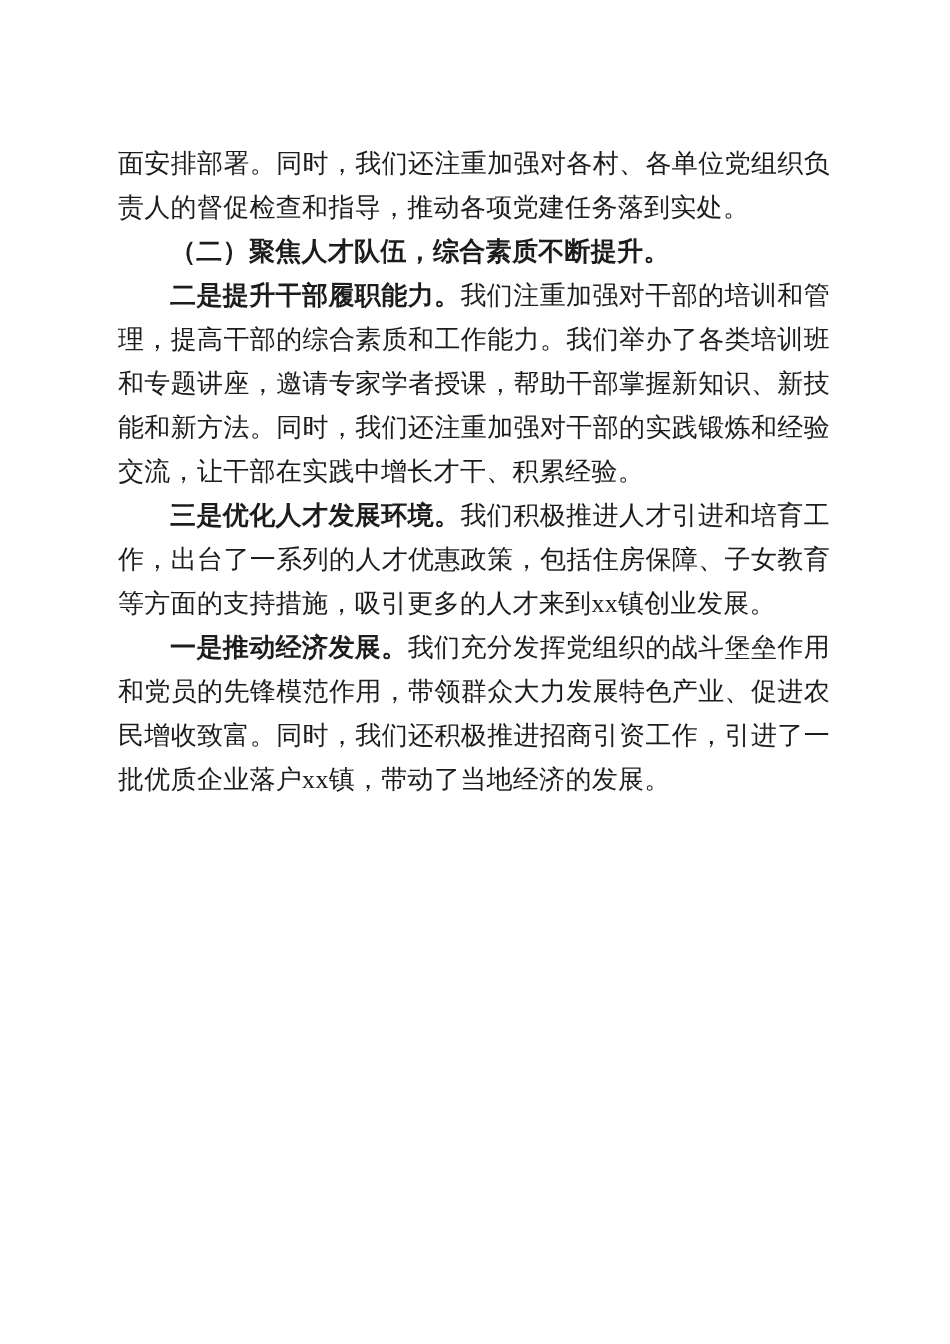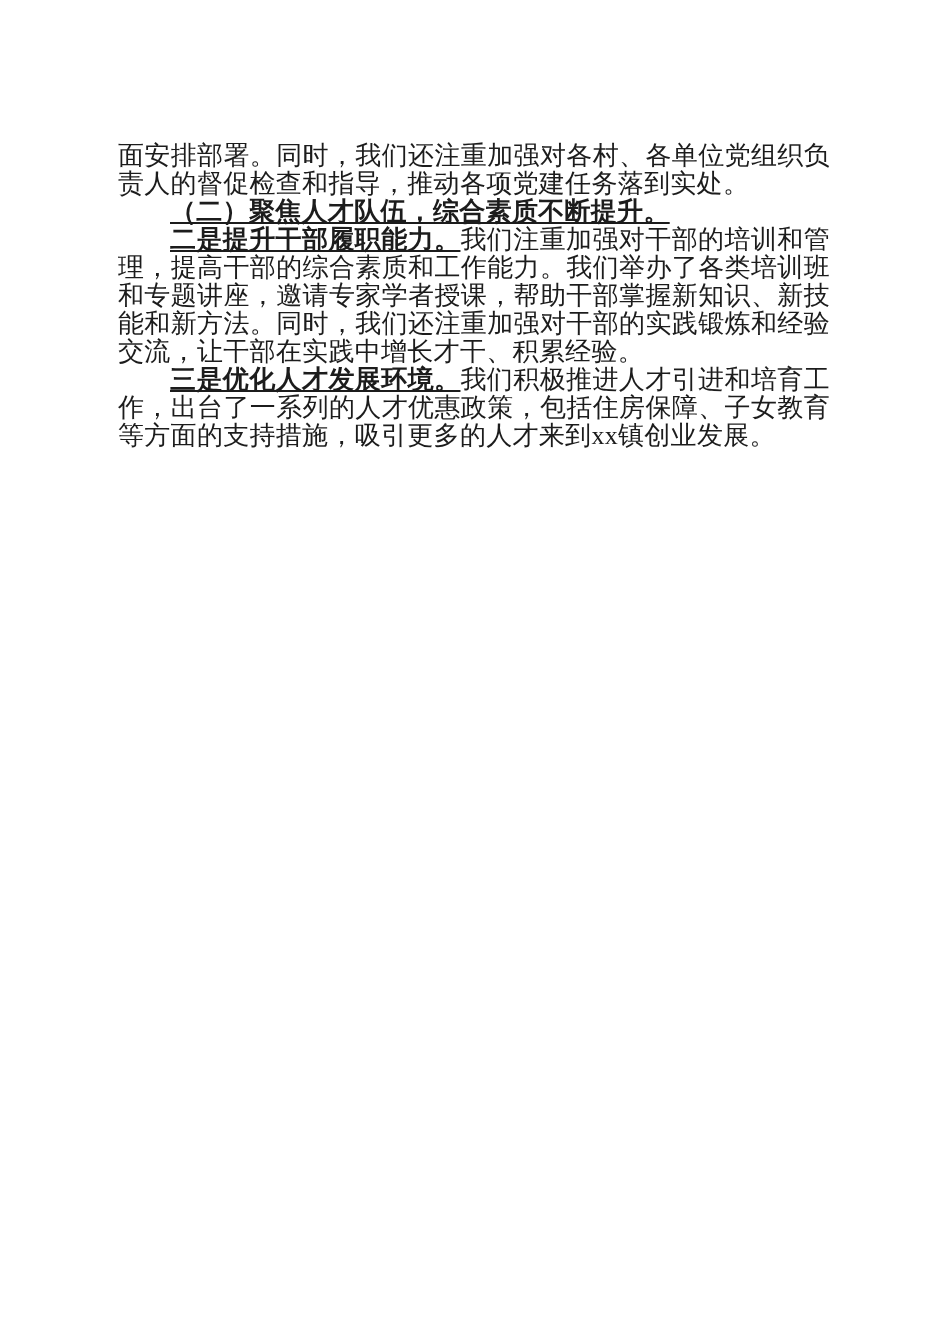--- a/index.html
+++ b/index.html
@@ -22,36 +22,35 @@
     height: 1344px;
     background: #ffffff;
   }
   .text-block {
     position: absolute;
     left: 118px;
     top: 142px;
     width: 712px;
     color: #1c1c1c;
     font-size: 26px;
-    line-height: 28px;
+    line-height: 44px;
     text-align: justify;
     text-justify: inter-character;
     letter-spacing: 0.3px;
   }
   .para {
     margin: 0;
     padding: 0;
     text-indent: 2em;
   }
   .para.continuation {
     text-indent: 0;
   }
   .para .lead {
     font-weight: 700;
-    text-decoration: underline;
   }
   .para.heading .lead {
     font-weight: 700;
   }
 </style>
 </head>
 <body>
 
 <div class="page">
   <div class="text-block">
@@ -59,16 +58,17 @@
     <p class="para continuation"><span class="lead"></span><span>面安排部署。同时，我们还注重加强对各村、各单位党组织负责人的督促检查和指导，推动各项党建任务落到实处。</span></p>
 
     <p class="para heading"><span class="lead">（二）聚焦人才队伍，综合素质不断提升。</span><span></span></p>
 
 
     <p class="para"><span class="lead">二是提升干部履职能力。</span><span>我们注重加强对干部的培训和管理，提高干部的综合素质和工作能力。我们举办了各类培训班和专题讲座，邀请专家学者授课，帮助干部掌握新知识、新技能和新方法。同时，我们还注重加强对干部的实践锻炼和经验交流，让干部在实践中增长才干、积累经验。</span></p>
 
     <p class="para"><span class="lead">三是优化人才发展环境。</span><span>我们积极推进人才引进和培育工作，出台了一系列的人才优惠政策，包括住房保障、子女教育等方面的支持措施，吸引更多的人才来到xx镇创业发展。</span></p>
 
 
+    <p class="para"><span class="lead">一是推动经济发展。</span><span>我们充分发挥党组织的战斗堡垒作用和党员的先锋模范作用，带领群众大力发展特色产业、促进农民增收致富。同时，我们还积极推进招商引资工作，引进了一批优质企业落户xx镇，带动了当地经济的发展。</span></p>
 
 
   </div>
 </div>
 
 </body></html>

